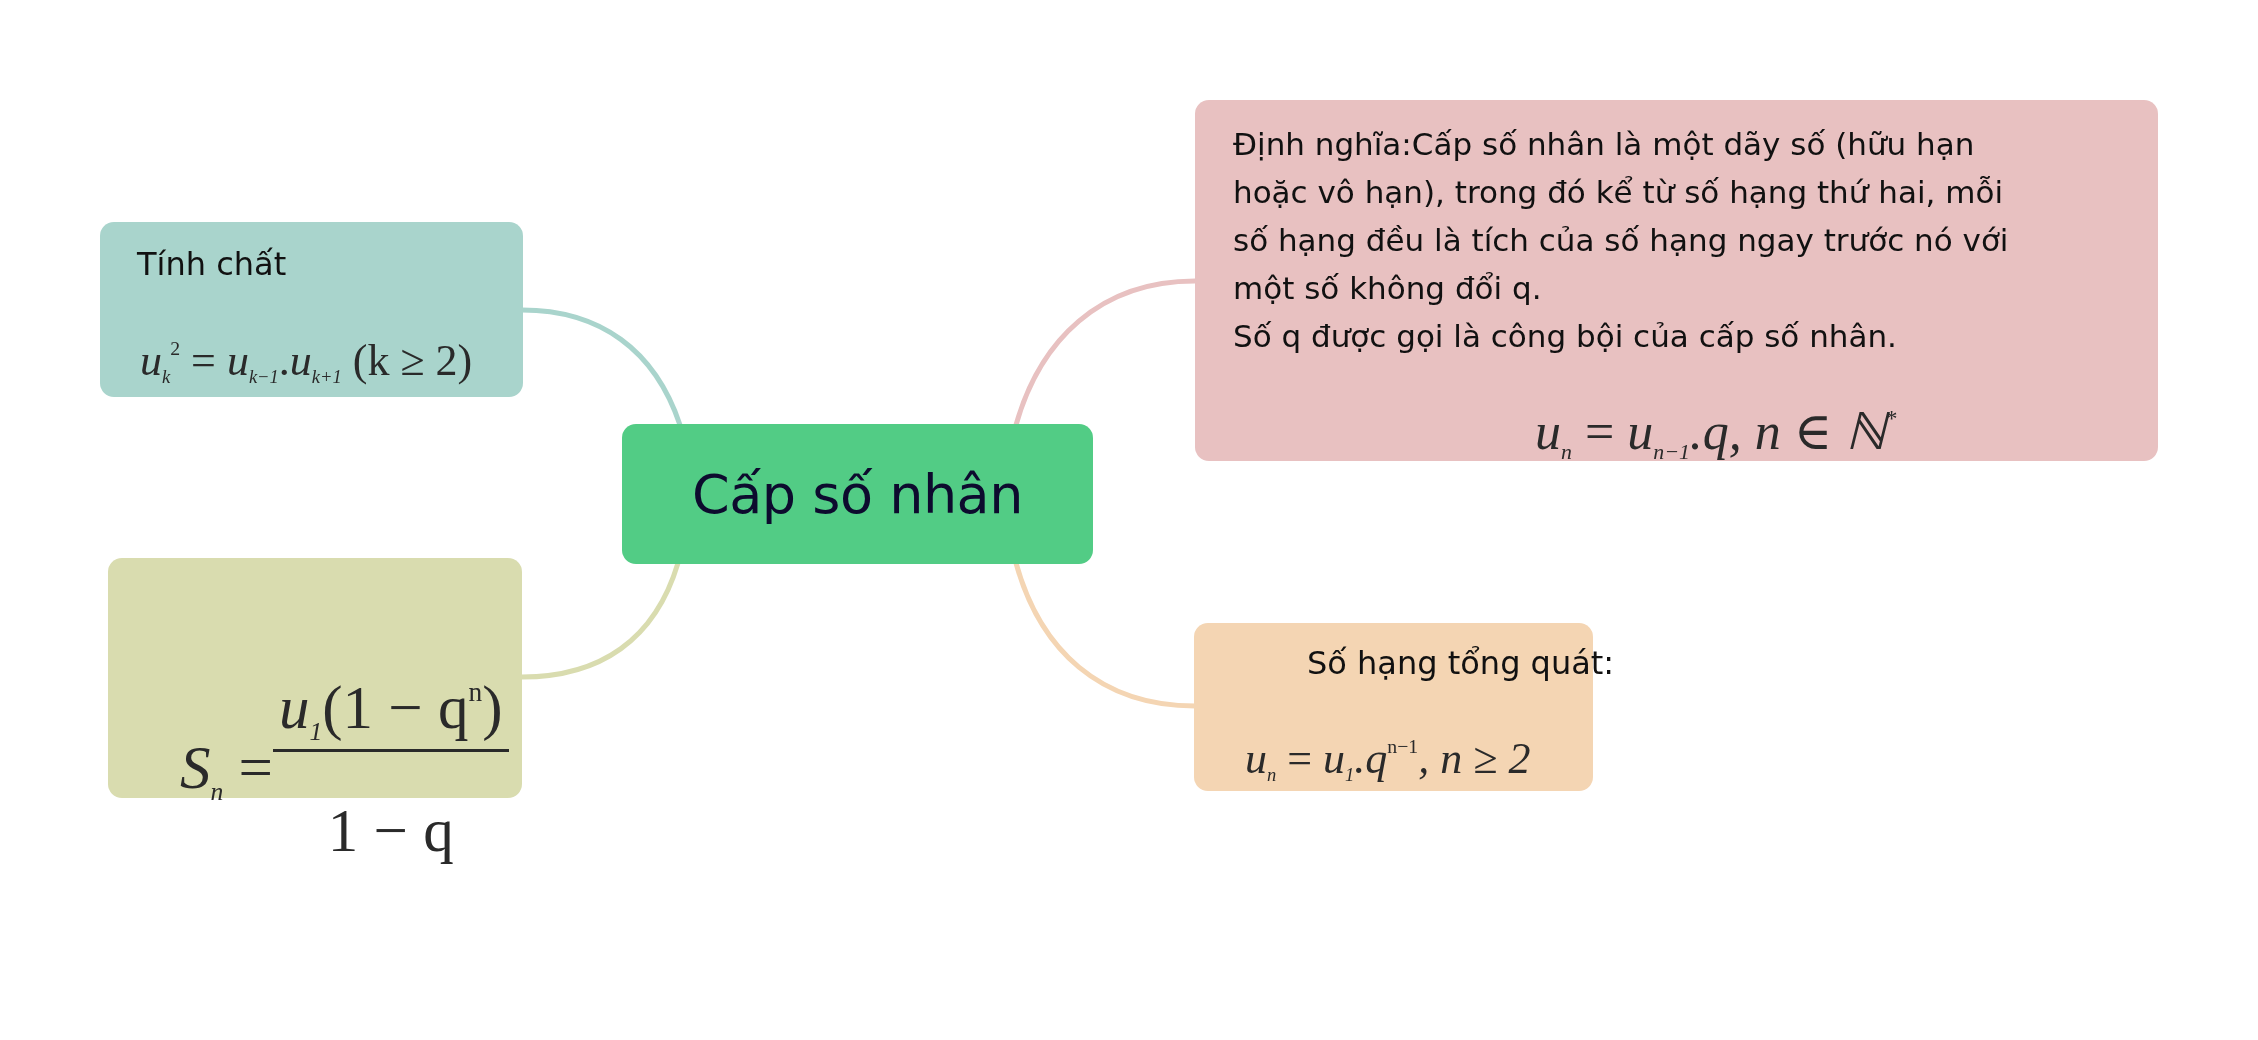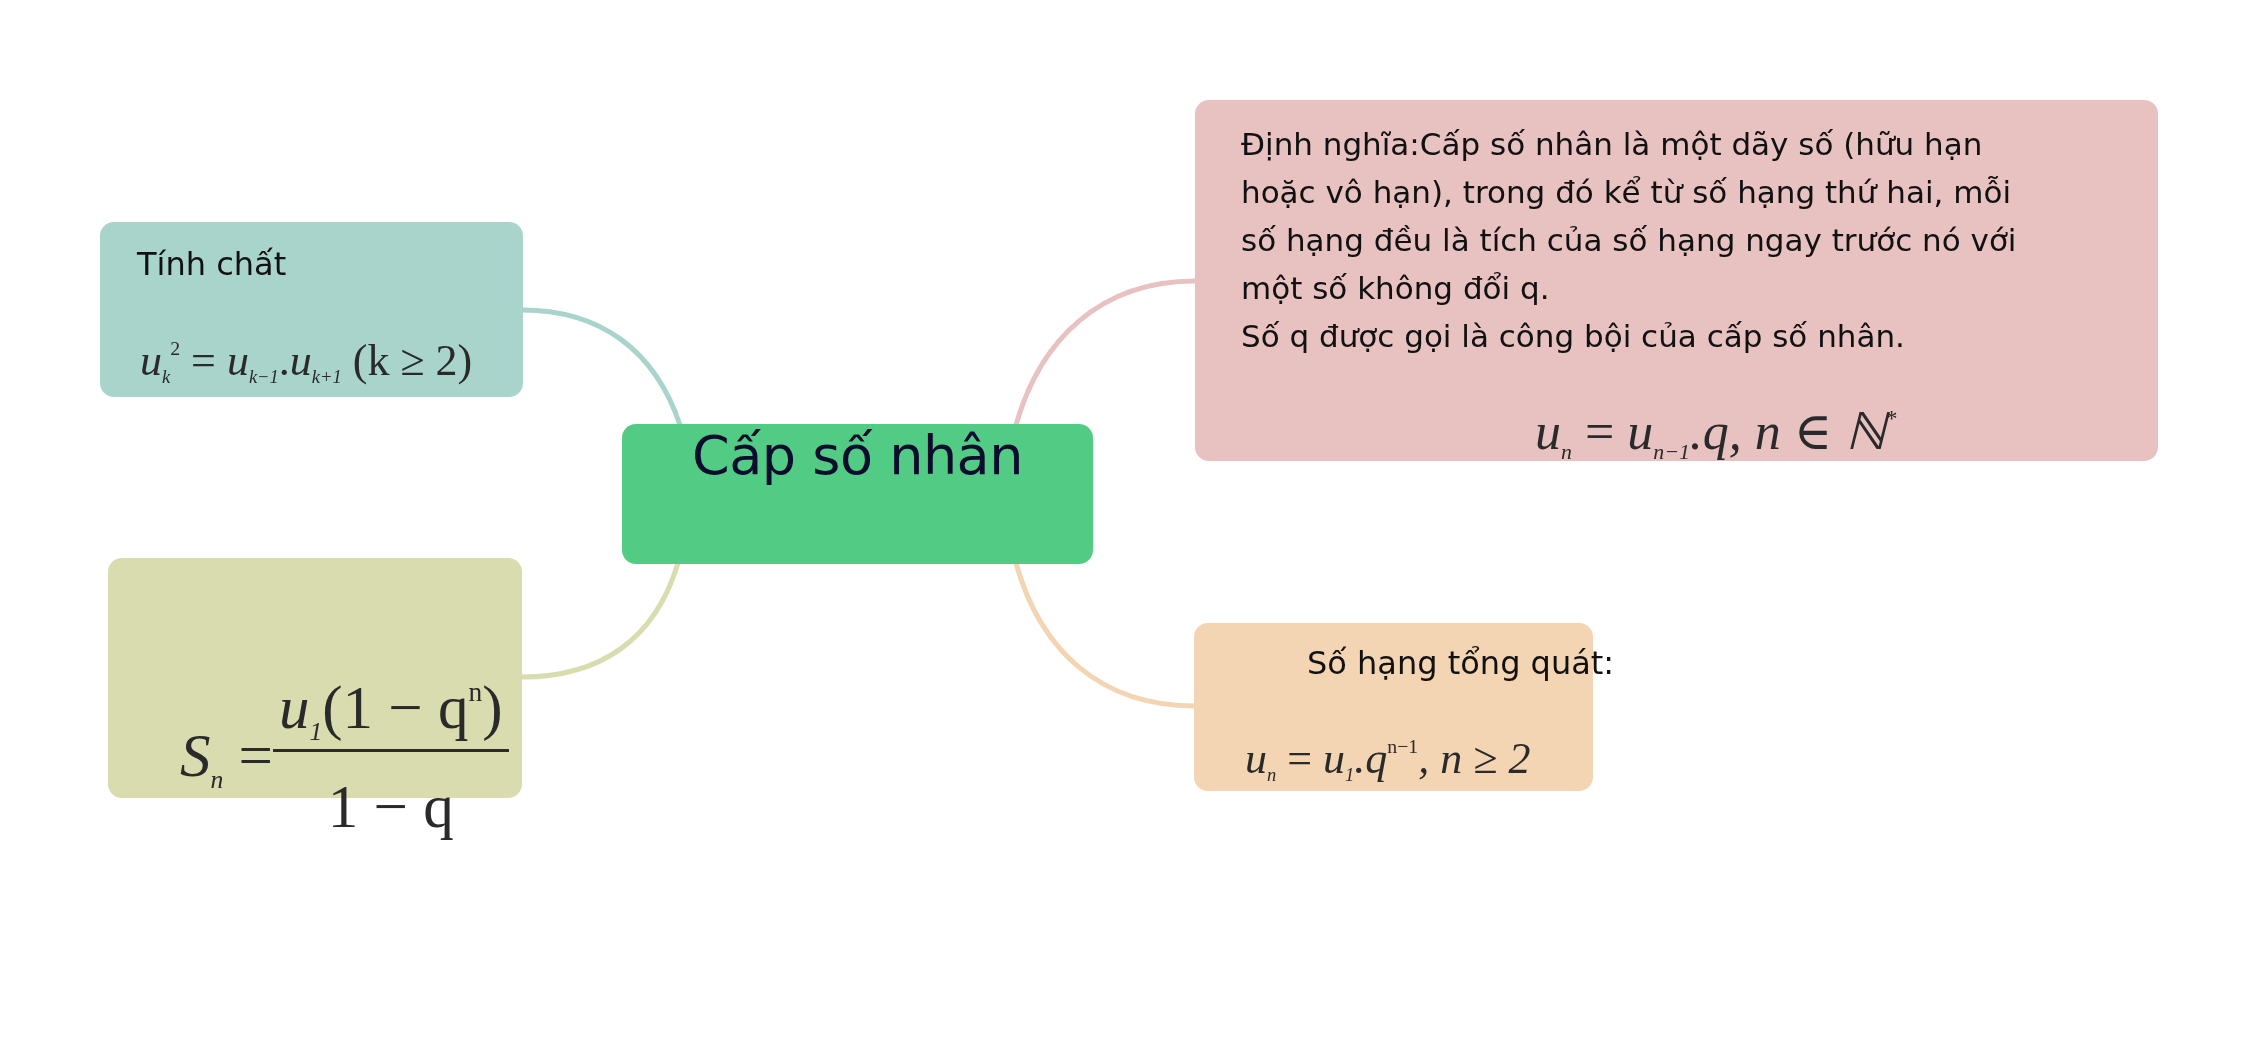--- a/index.html
+++ b/index.html
@@ -1,29 +1,29 @@
 <!DOCTYPE html>
 <html><head>
 <meta charset="utf-8">
 <style>
   html, body { margin: 0; padding: 0; background: #ffffff; }
   body { width: 2258px; height: 1040px; position: relative; overflow: hidden;
          font-family: "DejaVu Sans", sans-serif; color: #111111; }
   .canvas { position: absolute; left: 0; top: 0; width: 2258px; height: 1040px; }
   svg.links { position: absolute; left: 0; top: 0; }
   .node { position: absolute; border-radius: 14px; box-sizing: border-box; }
-  .central { display: flex; align-items: flex-start; justify-content: center; }
+  .central { display: flex; align-items: center; justify-content: center; }
   .central .label { font-family: "DejaVu Sans", sans-serif; font-size: 54px; color: #0d0b2e; letter-spacing: -0.5px; }
   .title { position: absolute; font-family: "DejaVu Sans", sans-serif; font-size: 32px; color: #111; white-space: nowrap; }
   .para { position: absolute; font-family: "DejaVu Sans", sans-serif; font-size: 31px; line-height: 48px; color: #111; white-space: pre-line; }
   .math { position: absolute; font-family: "Liberation Serif", "DejaVu Serif", serif; color: #2a2a2a; white-space: nowrap; margin-top: 25px; }
   .math i { font-style: italic; }
   .math sub { font-size: 0.42em; vertical-align: -0.45em; font-style: italic; }
   .math sup { font-size: 0.45em; vertical-align: 1.0em; }
-  .frac { display: inline-flex; flex-direction: column; align-items: center; vertical-align: middle; }
+  .frac { display: inline-flex; flex-direction: column; align-items: center; vertical-align: middle; gap: 24px; }
   .frac .num { padding: 0 6px 2px 6px; border-bottom: 3px solid #2a2a2a; }
   .frac .den { padding-top: 20px; }
 </style>
 </head>
 <body>
 
 <div class="canvas">
 
   <svg class="links" width="2258" height="1040">
     <path d="M 522 310 C 600 310, 655 350, 680 425" fill="none" stroke="#A9D4CC" stroke-width="5"></path>
@@ -48,21 +48,21 @@
   <div class="math" style="left:180px; top:648px; font-size:61px; display:flex; align-items:center;">
     <span><i>S</i><sub>n</sub><span> = </span></span>
     <span class="frac">
       <span class="num"><i>u</i><sub>1</sub><span>(1 − q</span><sup>n</sup><span>)</span></span>
       <span class="den">1 − q</span>
     </span>
   </div>
 
   <div class="node" style="left:1195px; top:100px; width:963px; height:361px; background:#E8C1C1;">
   </div>
-  <div class="para" style="left:1233px; top:120px; width:900px;margin-left:8px;">Định nghĩa:Cấp số nhân là một dãy số (hữu hạn
+  <div class="para" style="left:1233px; top:120px; width:900px;">Định nghĩa:Cấp số nhân là một dãy số (hữu hạn
 hoặc vô hạn), trong đó kể từ số hạng thứ hai, mỗi
 số hạng đều là tích của số hạng ngay trước nó với
 một số không đổi q.
 Số q được gọi là công bội của cấp số nhân.</div>
   <div class="math" style="left:1535px; top:368px; font-size:52px;text-align:right;">
     <i>u</i><sub>n</sub><span> = </span><i>u</i><sub>n−1</sub><i>.q, n ∈ ℕ</i><sup>*</sup>
   </div>
 
   <div class="node" style="left:1194px; top:623px; width:399px; height:168px; background:#F4D5B3;">
   </div>

